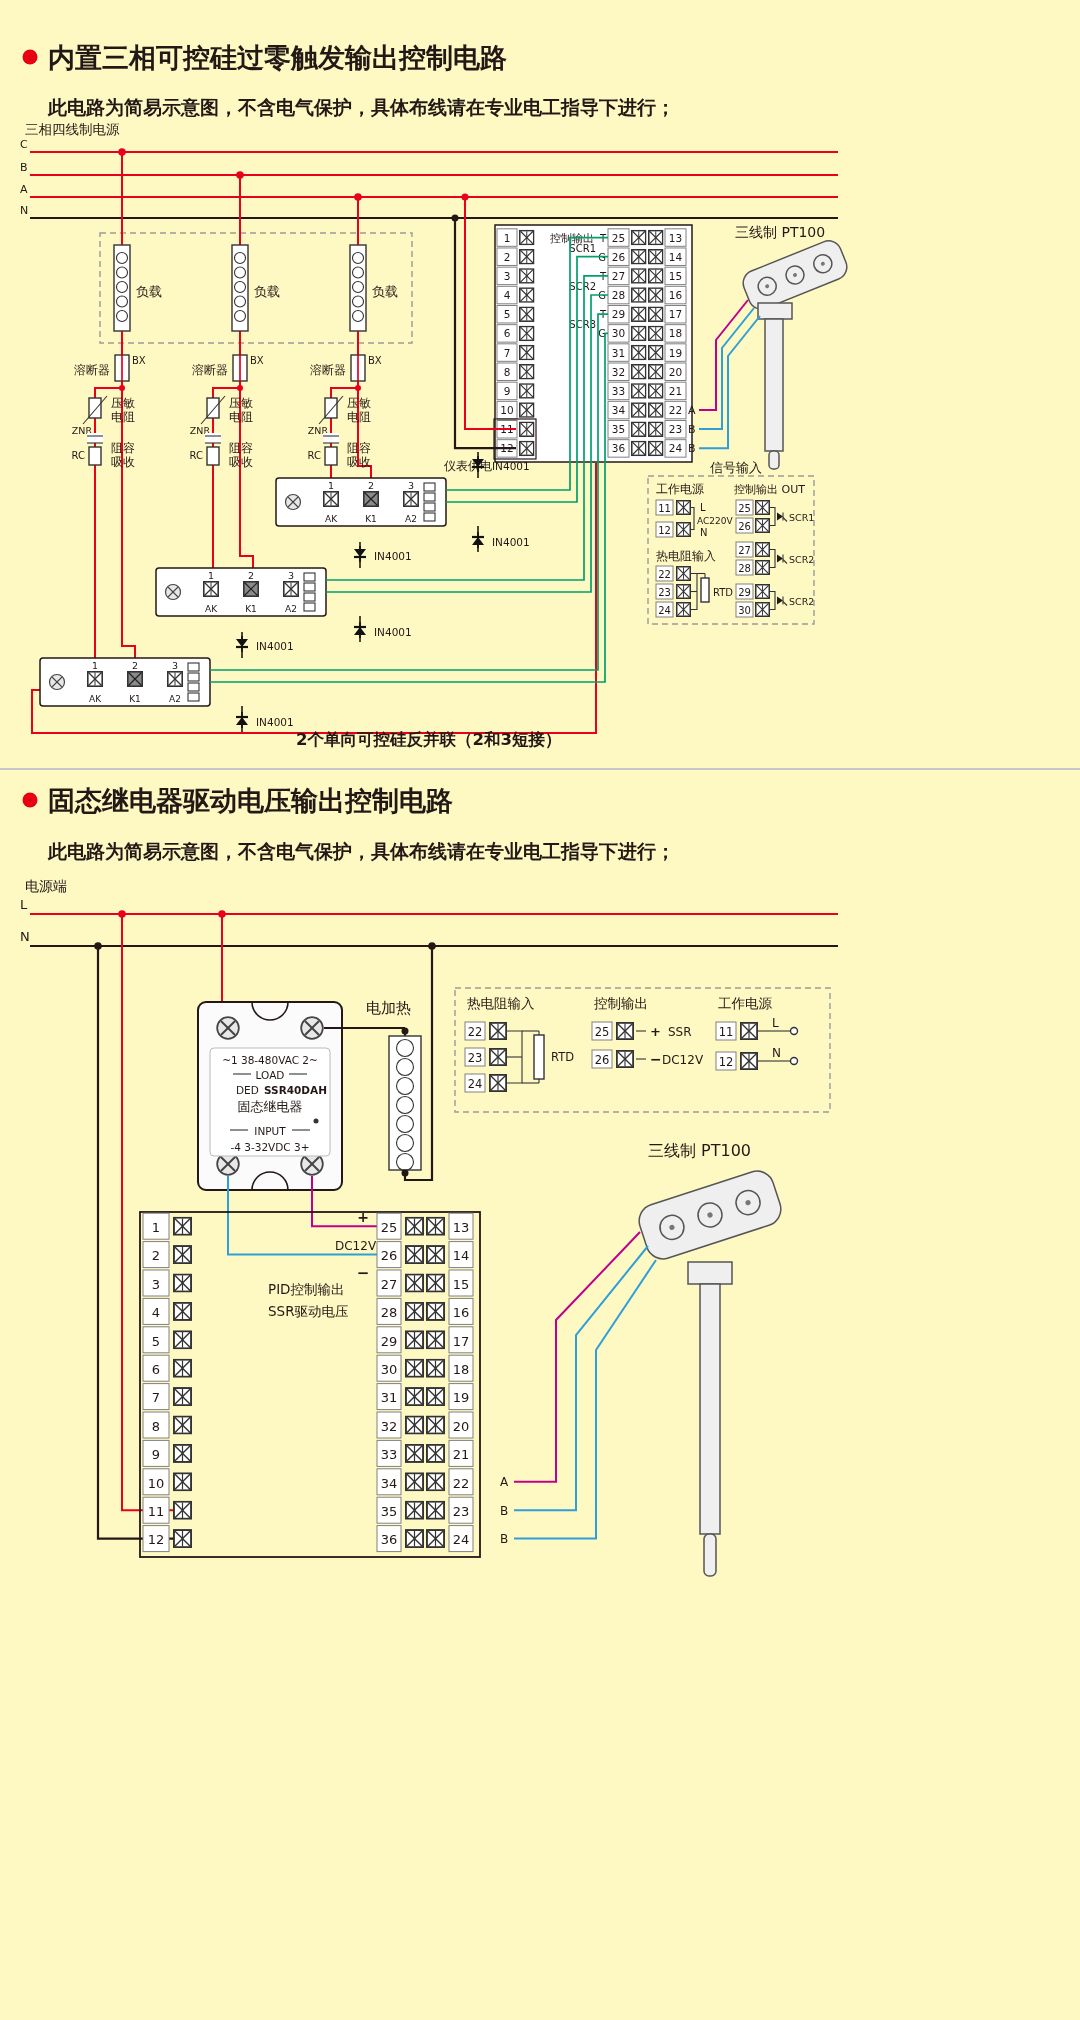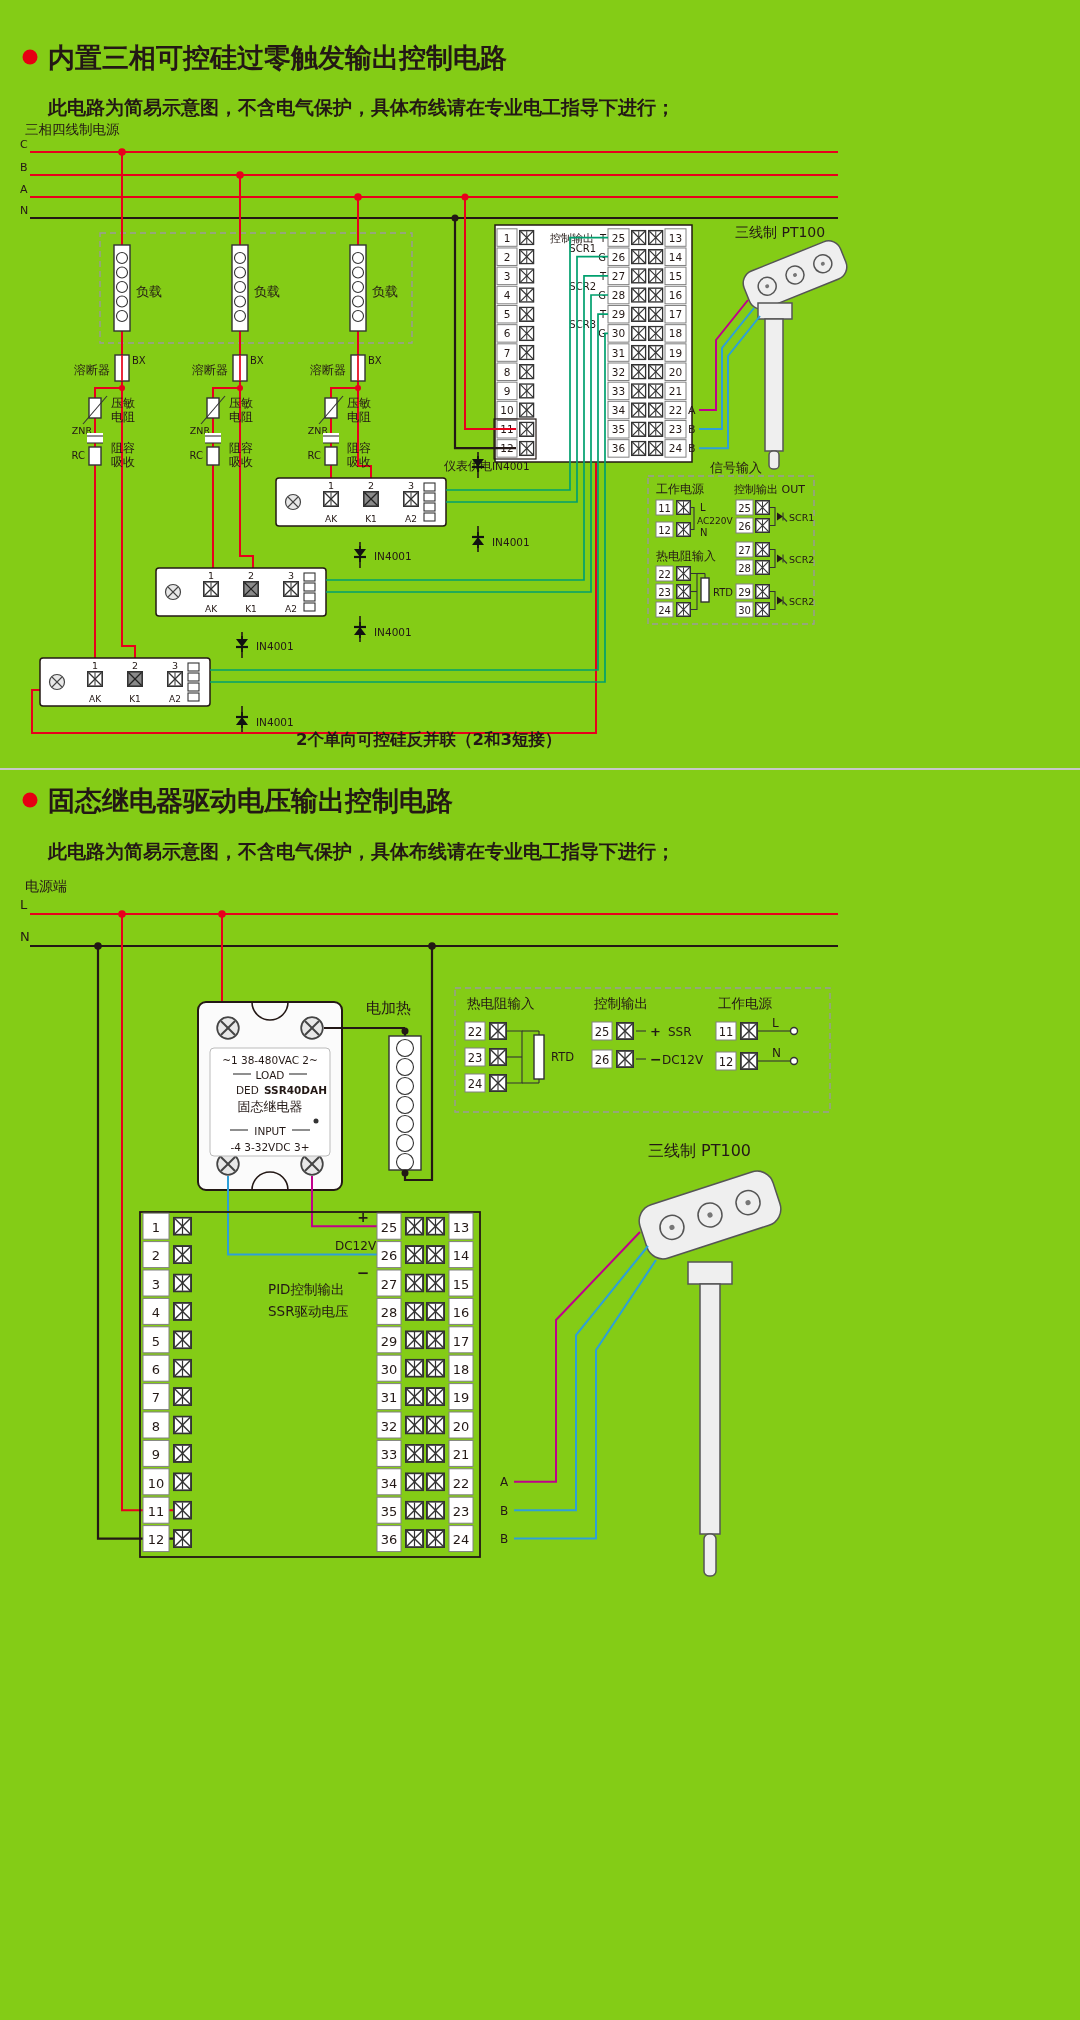--- a/index.html
+++ b/index.html
@@ -1,16 +1,16 @@
 <!DOCTYPE html>
 <html><head>
 <meta charset="utf-8">
 <style>
   html,body{margin:0;padding:0;background:#fff}
-  .page{width:1080px;height:2020px;position:relative;background:#84cc16}
+  .page{width:1080px;height:2020px;position:relative;background:#fef9c3}
   svg{display:block}
   text{font-family:"DejaVu Sans","Liberation Sans",sans-serif;fill:#231815}
   .b{font-weight:bold}
   .wr{stroke:#e8001c;stroke-width:2;fill:none}
   .wr1{stroke:#e8001c;stroke-width:1.7;fill:none}
   .wk{stroke:#231815;stroke-width:2.2;fill:none}
   .wk1{stroke:#231815;stroke-width:1.6;fill:none}
   .wg{stroke:#00a06e;stroke-width:1.7;fill:none}
   .wb{stroke:#2e9fd8;stroke-width:2;fill:none}
   .wm{stroke:#c0008c;stroke-width:2;fill:none}

